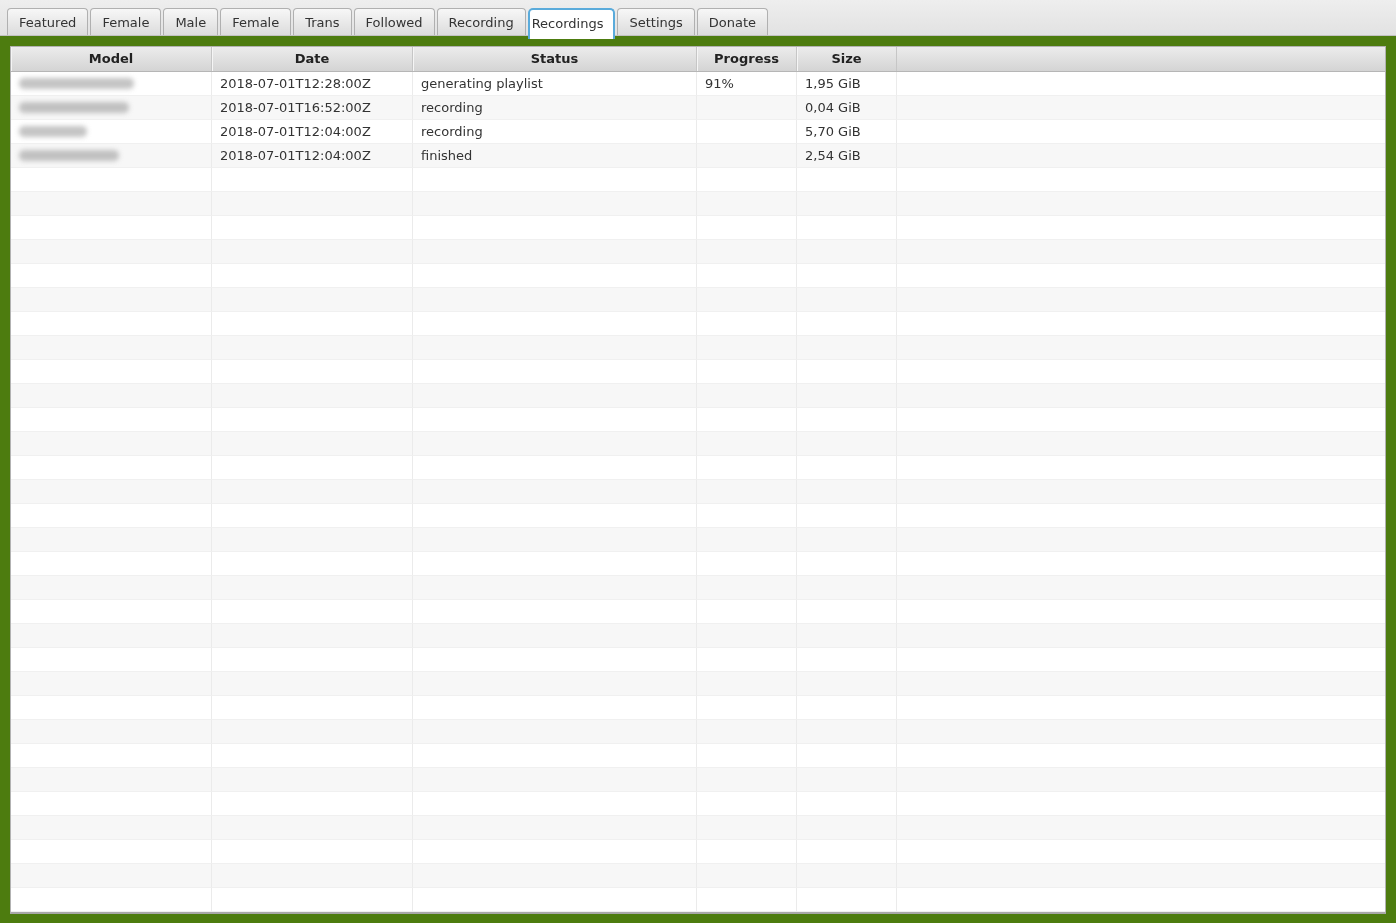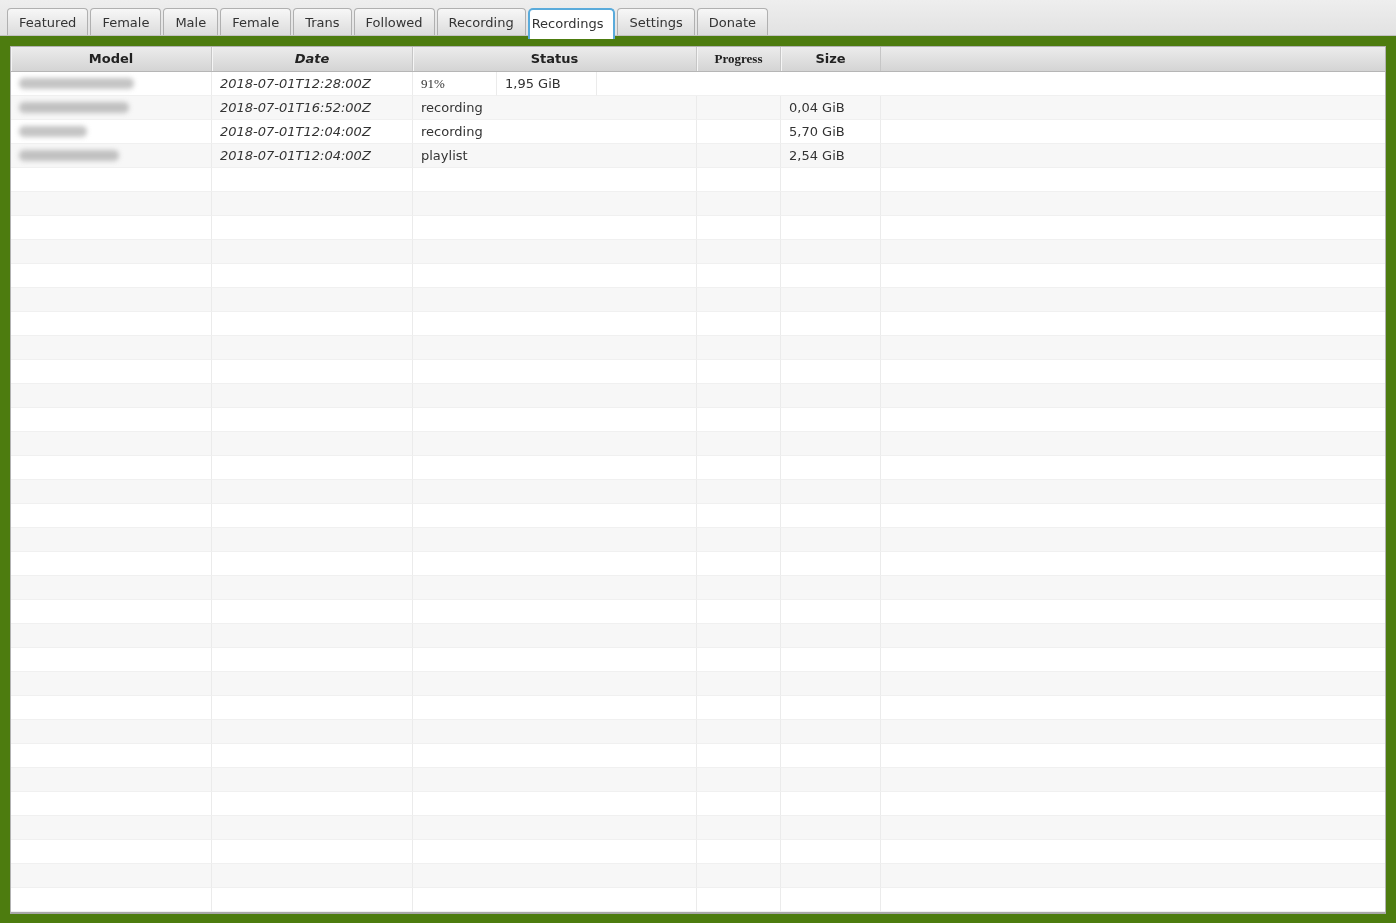--- a/index.html
+++ b/index.html
@@ -72,23 +72,23 @@
   .cell {
     line-height: 23px;
     padding: 0 8px;
     border-right: 1px solid #ebebeb;
     border-bottom: 1px solid #f0f0f0;
     overflow: hidden;
     white-space: nowrap;
     color: #333;
   }
   .c-model    { width: 201px; }
-  .c-date     { width: 201px; font-style: italic; }
+  .c-date     { width: 201px; }
   .c-status   { width: 284px; }
-  .c-progress { width: 84px; font-family: Liberation Serif, serif; }
+  .c-progress { width: 100px; }
   .c-size     { width: 100px; }
   .c-fill     { flex: 1; border-right: none; }
   .th.c-fill  { box-shadow: none; }
 
   .blob {
     height: 11px;
     margin-top: 6px;
     border-radius: 5px;
     background: #9d9d9d;
     filter: blur(2.5px);
@@ -122,20 +122,21 @@
         <div class="th c-progress">Progress</div>
         <div class="th c-size">Size</div>
         <div class="th c-fill"></div>
       </div>
       <div>
           <div class="row">
             <div class="cell c-model">
               <div class="blob" style="width: 115px;"></div>
             </div>
             <div class="cell c-date">2018-07-01T12:28:00Z</div>
+            <div class="cell c-status">generating playlist</div>
             <div class="cell c-progress">91%</div>
             <div class="cell c-size">1,95 GiB</div>
             <div class="cell c-fill"></div>
           </div>
           <div class="row">
             <div class="cell c-model">
               <div class="blob" style="width: 110px;"></div>
             </div>
             <div class="cell c-date">2018-07-01T16:52:00Z</div>
             <div class="cell c-status">recording</div>
@@ -151,21 +152,21 @@
             <div class="cell c-status">recording</div>
             <div class="cell c-progress"></div>
             <div class="cell c-size">5,70 GiB</div>
             <div class="cell c-fill"></div>
           </div>
           <div class="row">
             <div class="cell c-model">
               <div class="blob" style="width: 100px;"></div>
             </div>
             <div class="cell c-date">2018-07-01T12:04:00Z</div>
-            <div class="cell c-status">playlist</div>
+            <div class="cell c-status">finished</div>
             <div class="cell c-progress"></div>
             <div class="cell c-size">2,54 GiB</div>
             <div class="cell c-fill"></div>
           </div>
           <div class="row">
             <div class="cell c-model"></div>
             <div class="cell c-date"></div>
             <div class="cell c-status"></div>
             <div class="cell c-progress"></div>
             <div class="cell c-size"></div>

